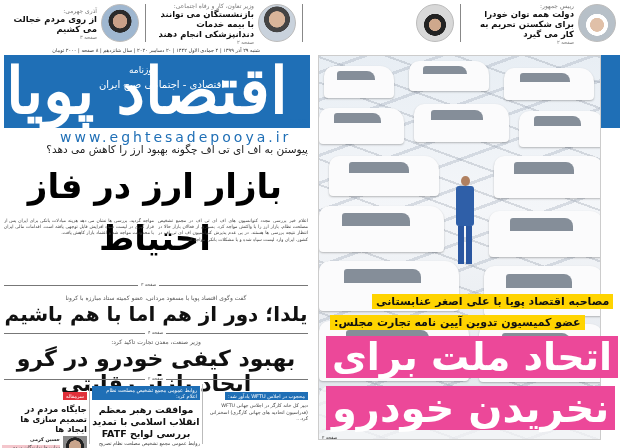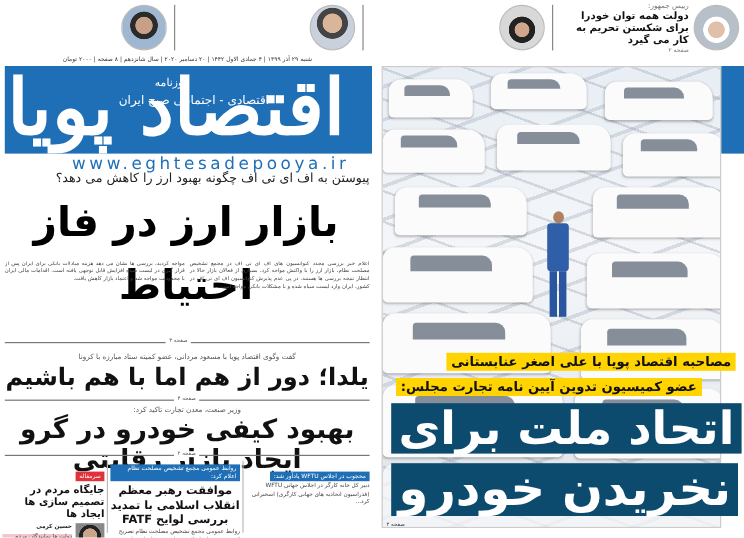--- a/index.html
+++ b/index.html
@@ -54,45 +54,55 @@
       linear-gradient(180deg, #e8eef4 0%, #f4f6f9 40%, #dfe4ea 100%); }
   .photo .car { position: absolute; background: #fbfbfc; border-radius: 10px 14px 4px 4px; box-shadow: 0 1px 2px rgba(0,0,0,.25); }
   .photo .car::after { content: ""; position: absolute; left: 18%; top: 15%; width: 55%; height: 28%; background: #5d6a78; border-radius: 3px 8px 0 0; opacity: .75; }
   .photo .worker { position: absolute; left: 135px; top: 120px; width: 22px; height: 90px; }
   .photo .worker .head { width: 9px; height: 10px; border-radius: 50%; background: #b08060; margin: 0 auto; }
   .photo .worker .bodyp { width: 18px; height: 40px; background: #2f5fa8; margin: 0 auto; border-radius: 3px; }
   .photo .worker .legs { width: 14px; height: 38px; background: linear-gradient(90deg, #2a56a0 0 45%, transparent 45% 55%, #2a56a0 55%); margin: 0 auto; }
   .blueband { position: absolute; left: 601px; top: 55px; width: 19px; height: 73px; background: #1f6fb6; }
 
   .yl { position: absolute; background: #ffd400; font-size: 11px; font-weight: bold; color: #111; direction: rtl; padding: 1px 4px; white-space: nowrap; }
-  .bl { position: absolute; background: #0c4a6e; color: #fff; font-weight: bold; direction: rtl; white-space: nowrap; line-height: 1; padding: 2px 6px; }
+  .bl { position: absolute; background: #ec4899; color: #fff; font-weight: bold; direction: rtl; white-space: nowrap; line-height: 1; padding: 2px 6px; }
   .photo-page { position: absolute; left: 322px; top: 435px; font-size: 4.5px; color: #333; }
 </style>
 </head>
 <body>
 
 <div class="teaser" style="left:462px; width:158px;">
   <div class="face cleric2"></div>
   <div class="txt">
     <div class="role">رییس جمهور:</div>
     <div class="quote">دولت همه توان خودرا برای شکستن تحریم به کار می گیرد</div>
     <div class="page">صفحه ۲</div>
   </div>
 </div>
 <div class="vsep" style="left:460px;"></div>
 <div class="teaser" style="left:302px; width:156px;">
   <div class="face cleric"></div>
 </div>
 <div class="vsep" style="left:302px;"></div>
 <div class="teaser" style="left:148px; width:152px;">
   <div class="face"></div>
+  <div class="txt">
+    <div class="role">وزیر تعاون، کار و رفاه اجتماعی:</div>
+    <div class="quote">بازنشستگان می توانند با بیمه خدمات دندانپزشکی انجام دهند</div>
+    <div class="page">صفحه ۲</div>
+  </div>
 </div>
 <div class="vsep" style="left:145px;"></div>
 <div class="teaser" style="left:0px; width:143px;">
   <div class="face" style="background: radial-gradient(circle at 50% 45%, #c8a088 0 26%, #2b2b2b 28% 42%, #9fb7d0 44%);"></div>
+  <div class="txt">
+    <div class="role">آذری جهرمی:</div>
+    <div class="quote">از روی مردم خجالت می کشیم</div>
+    <div class="page">صفحه ۳</div>
+  </div>
 </div>
 
 <div class="dateline">شنبه ۲۹ آذر ۱۳۹۹ | ۴ جمادی الاول ۱۴۴۲ | ۲۰ دسامبر ۲۰۲۰ | سال شانزدهم | ۸ صفحه | ۲۰۰۰ تومان</div>
 <div class="masthead">
   <div class="logo">اقتصاد پویا</div>
   <div class="sub1">روزنامه</div>
   <div class="sub2">اقتصادی - اجتماعی صبح ایران</div>
 </div>
 <div class="issue">۴۱۴۷</div>
 <div class="website">www.eghtesadepooya.ir</div>

